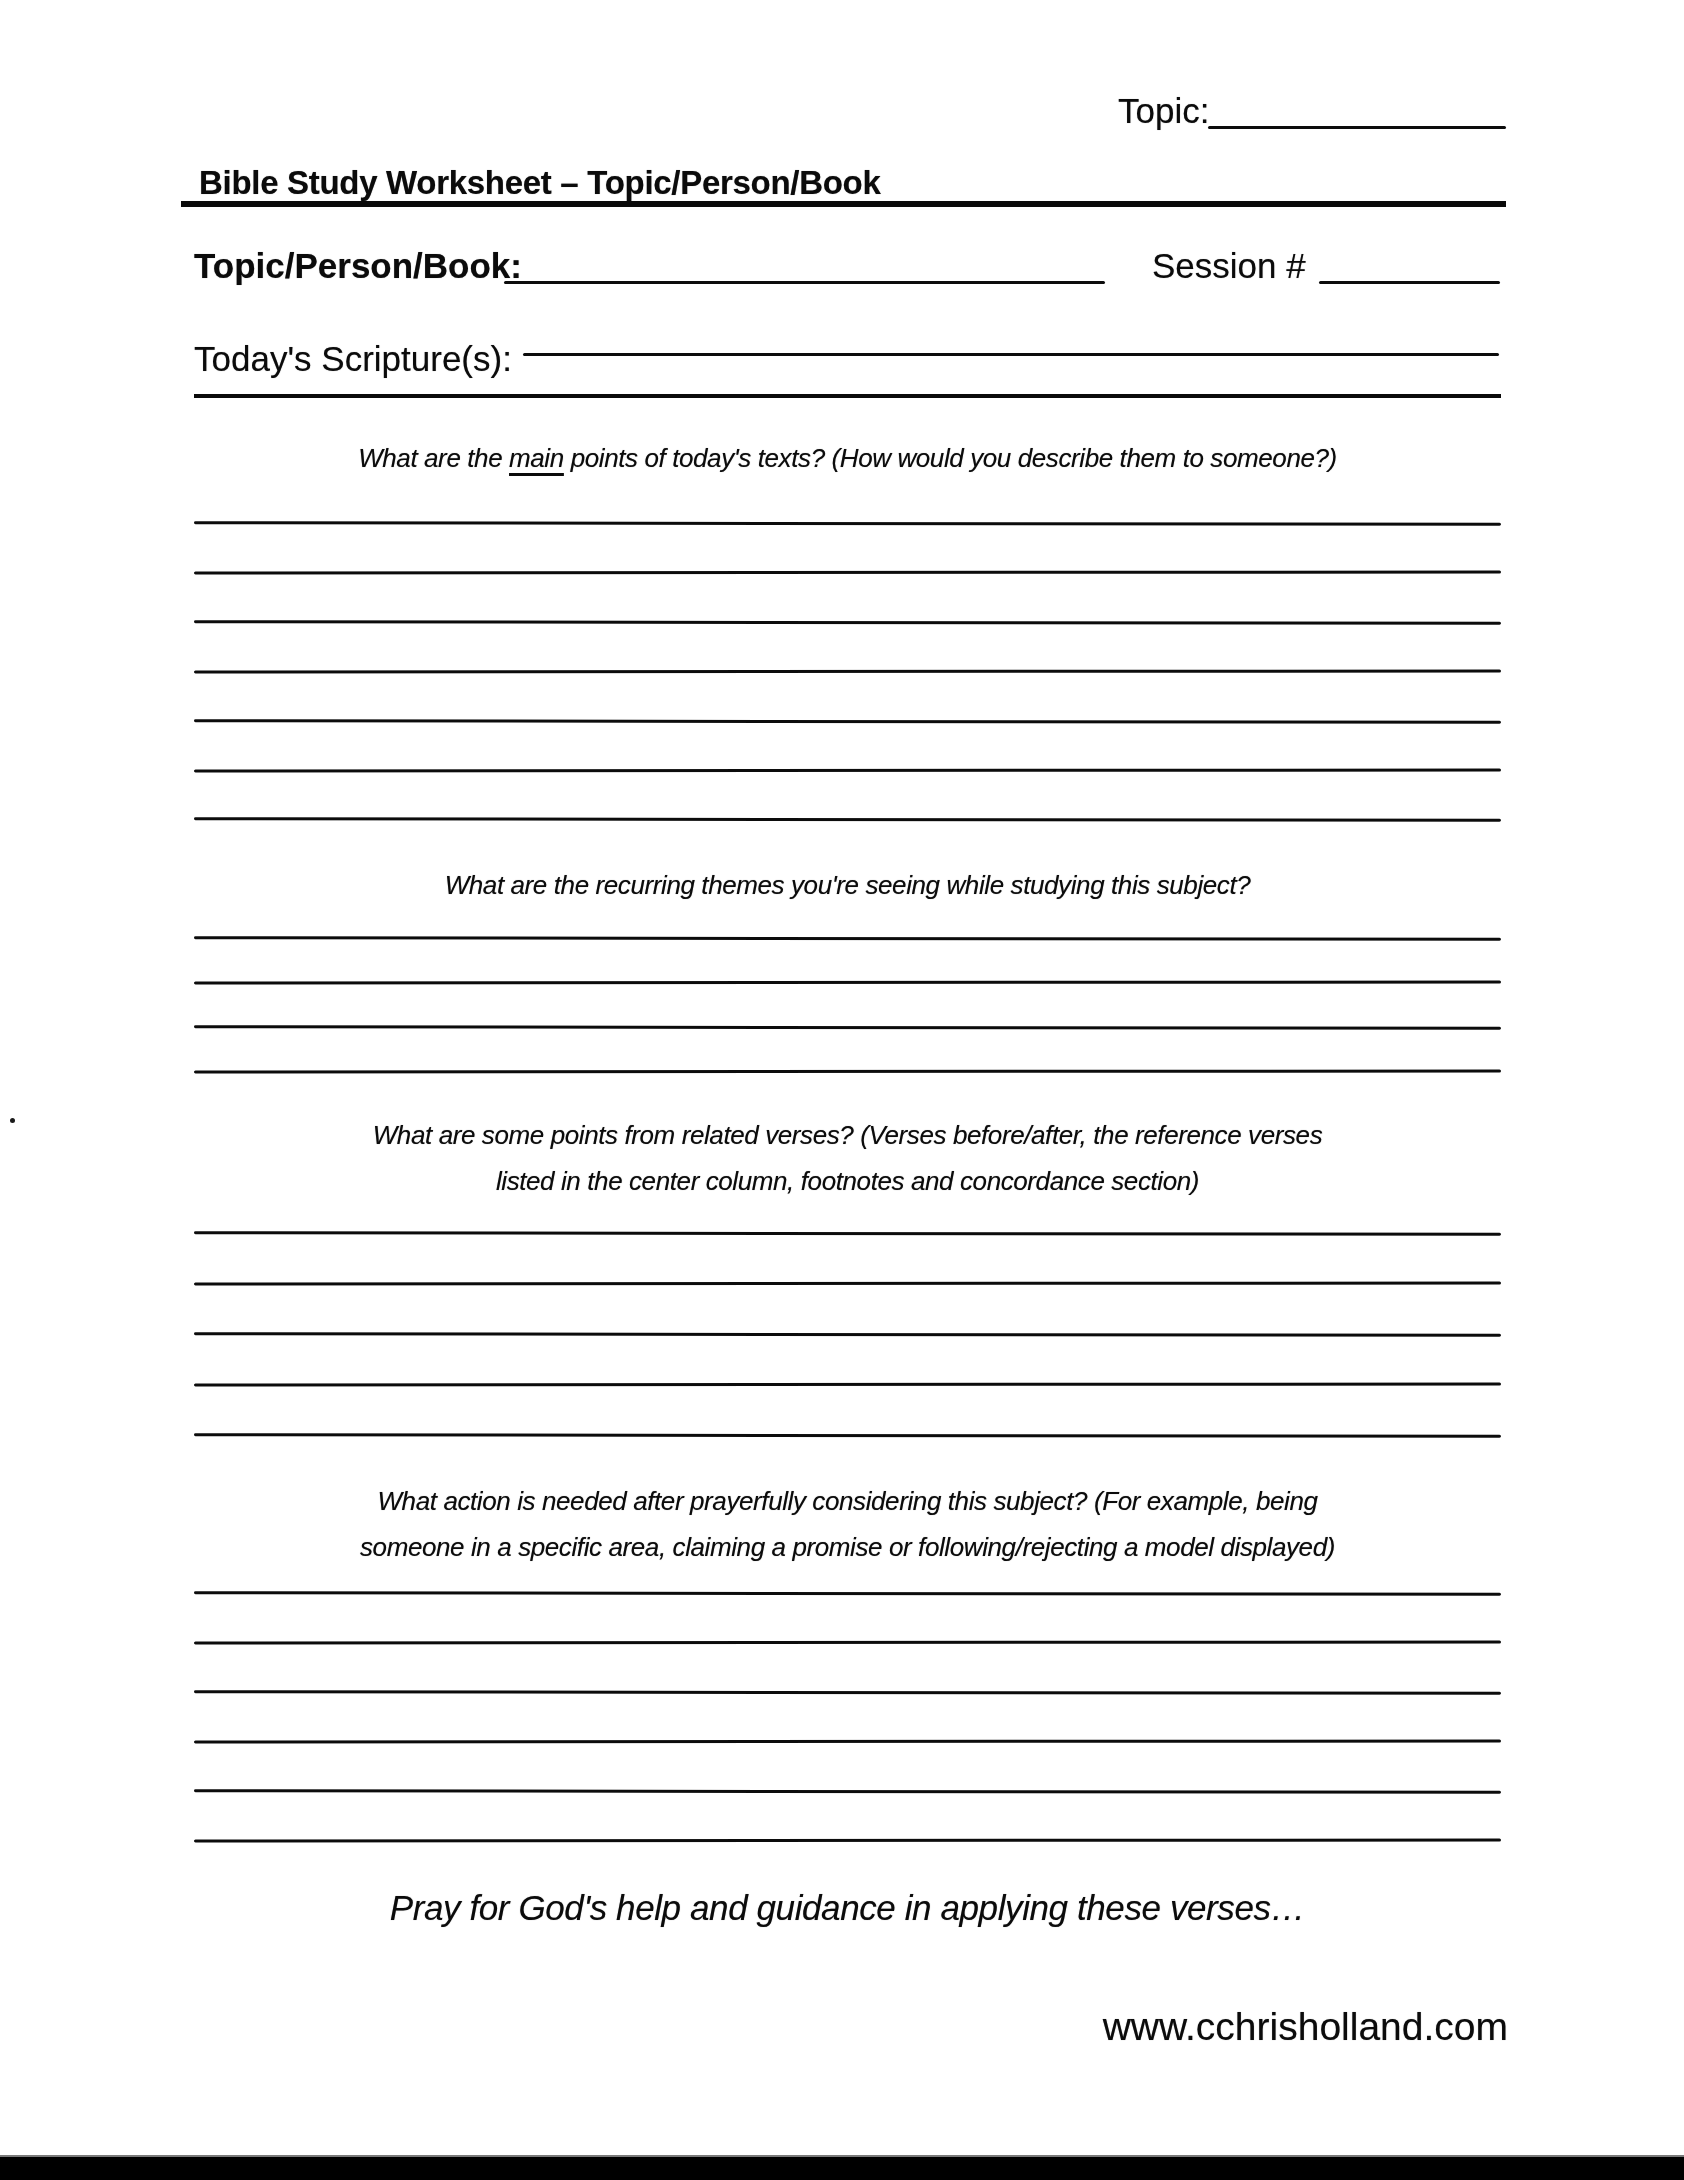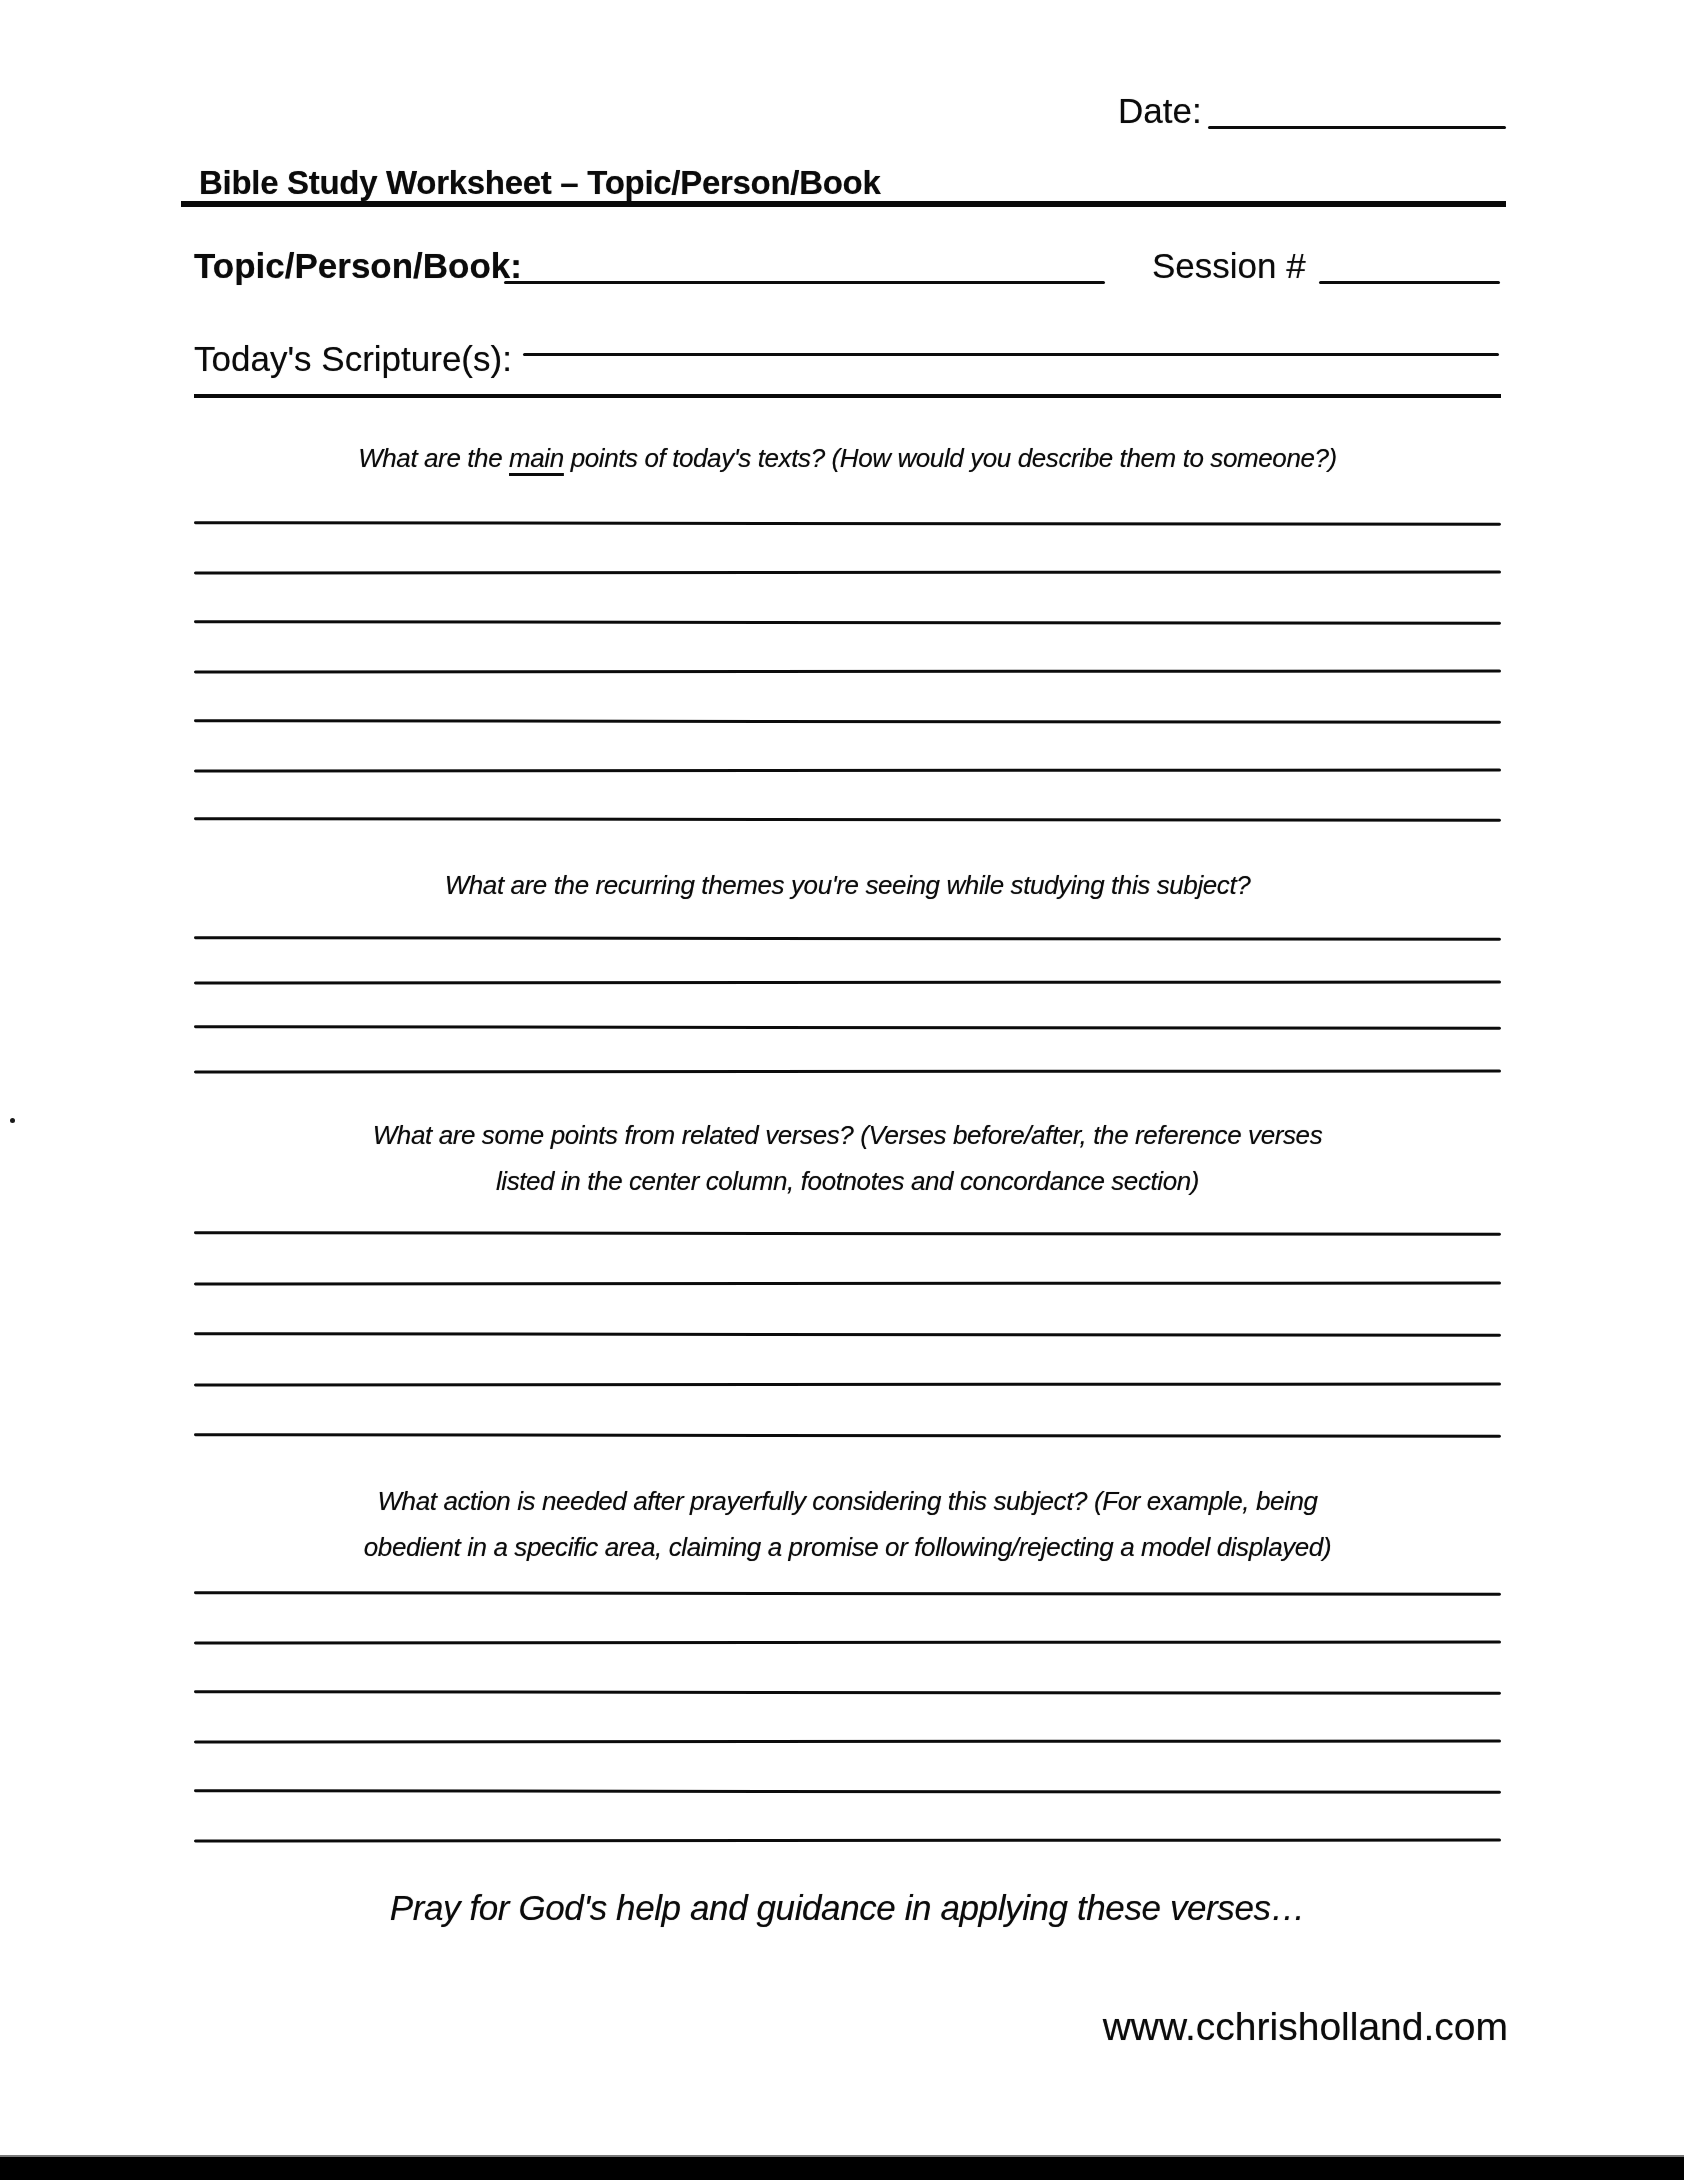--- a/index.html
+++ b/index.html
@@ -84,21 +84,21 @@
     height: 5.1px;
     background: #1a1a1a;
     border-radius: 50%;
   }
 </style>
 </head>
 <body>
 
 <div class="page">
 
-  <div class="abs label" style="left:1118px; top:92px;">Date:</div>
+  <div class="abs label" style="left:1118px; top:92px;">Topic:</div>
   <div class="abs fline" style="left:1208px; top:126px; width:298px;"></div>
 
   <div class="abs title" style="left:191px; top:164px;">Bible Study Worksheet – Topic/Person/Book</div>
   <div class="abs thick-rule" style="left:181px; top:201px; width:1325px; height:6px;"></div>
 
   <div class="abs label" style="left:194px; top:247px;font-weight:bold;">Topic/Person/Book:</div>
   <div class="abs fline" style="left:504px; top:281px; width:601px;"></div>
   <div class="abs label" style="left:1152px; top:247px;">Session #</div>
   <div class="abs fline" style="left:1319px; top:281px; width:181px;"></div>
 
@@ -135,21 +135,21 @@
   <div class="abs answers a3" style="left:194px; top:1232px; width:1307px;">
       <div class="rule"></div>
       <div class="rule"></div>
       <div class="rule"></div>
       <div class="rule"></div>
       <div class="rule"></div>
     </div>
 
   <div class="abs question" style="left:194px; top:1478px; width:1307px;">
     <div>What action is needed after prayerfully considering this subject? (For example, being</div>
-    <div>obedient in a specific area, claiming a promise or following/rejecting a model displayed)</div>
+    <div>someone in a specific area, claiming a promise or following/rejecting a model displayed)</div>
   </div>
   <div class="abs answers a4" style="left:194px; top:1592px; width:1307px;">
       <div class="rule"></div>
       <div class="rule"></div>
       <div class="rule"></div>
       <div class="rule"></div>
       <div class="rule"></div>
       <div class="rule"></div>
     </div>
 

